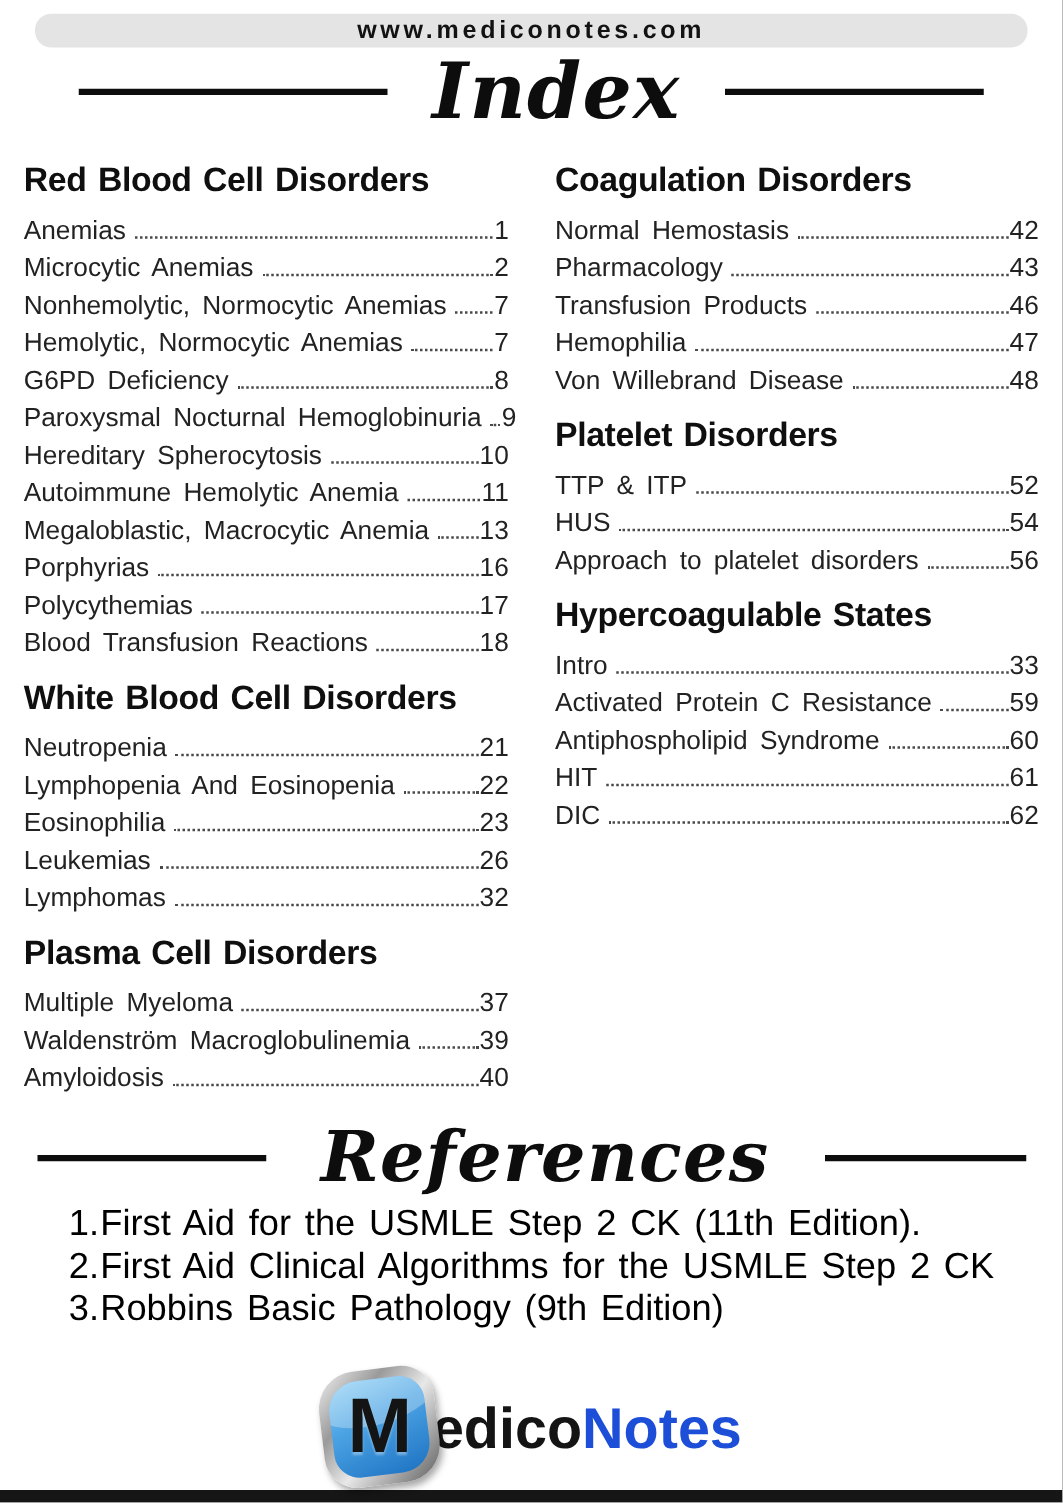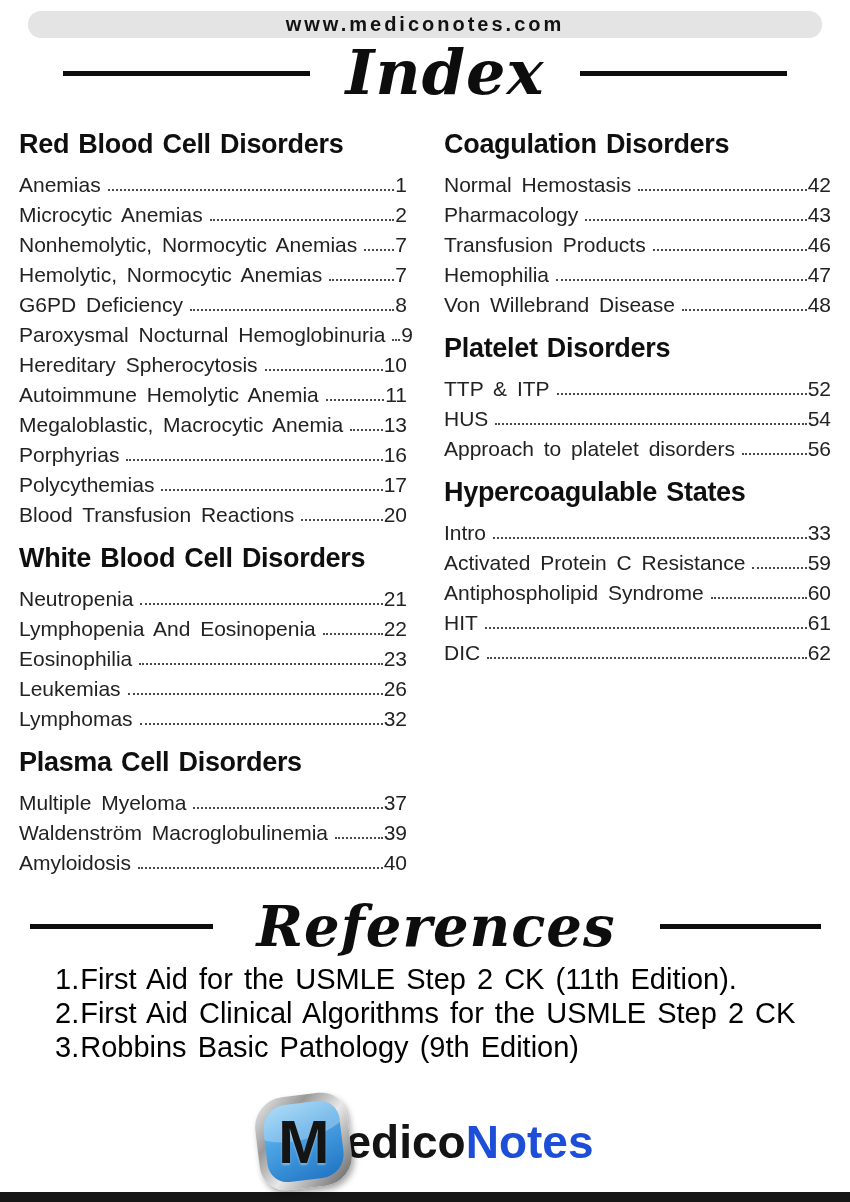--- a/index.html
+++ b/index.html
@@ -188,21 +188,21 @@
             <span class="toc-num">16</span>
           </div>
           <div class="toc-item">
             <span class="toc-label">Polycythemias</span>
             <span class="toc-dots"></span>
             <span class="toc-num">17</span>
           </div>
           <div class="toc-item">
             <span class="toc-label">Blood Transfusion Reactions</span>
             <span class="toc-dots"></span>
-            <span class="toc-num">20</span>
+            <span class="toc-num">18</span>
           </div>
         </div>
         <div class="toc-section">
           <h2 class="toc-heading">White Blood Cell Disorders</h2>
           <div class="toc-item">
             <span class="toc-label">Neutropenia</span>
             <span class="toc-dots"></span>
             <span class="toc-num">21</span>
           </div>
           <div class="toc-item">

